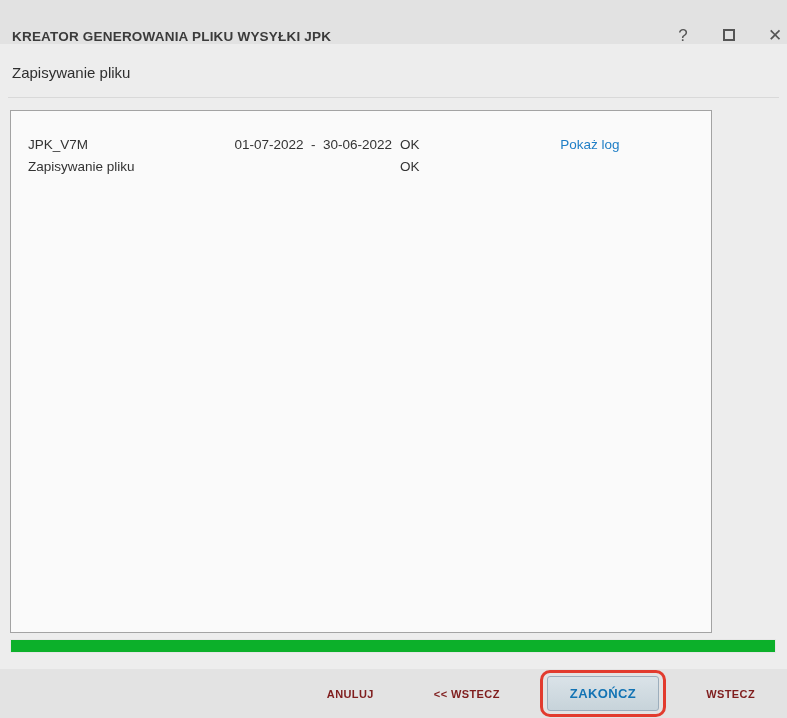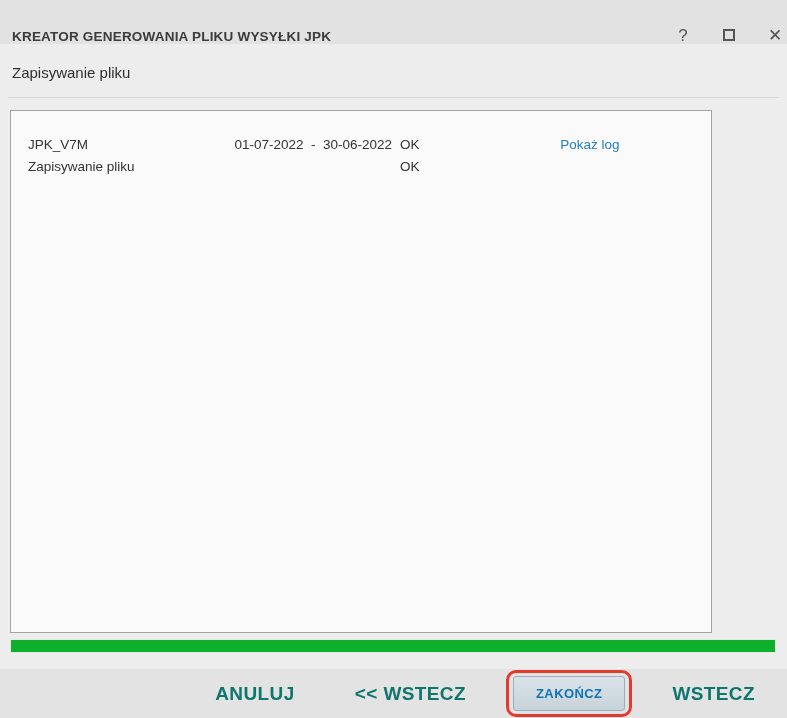--- a/index.html
+++ b/index.html
@@ -59,21 +59,21 @@
   .fill{height:100%;background:var(--green,#0cb02a);}
 
   
   .footer{
     position:absolute;left:0;right:0;bottom:0;height:49px;
     background:#e3e3e3;
     display:flex;align-items:center;justify-content:flex-end;
     gap:48px;padding-right:26px;box-sizing:border-box;
   }
   .txtbtn{
-    font-size:19px;font-weight:bold;color:#0f766e;letter-spacing:.4px;
+    font-size:11px;font-weight:bold;color:#7f1d1d;letter-spacing:.4px;
     cursor:pointer;user-select:none;background:none;border:none;
     font-family:inherit;
   }
   .ring{
     border:3px solid var(--red,#e23b2e);border-radius:10px;
     padding:3px 4px;margin:0 -14px;
   }
   .primary{
     font-family:inherit;font-size:13px;font-weight:bold;letter-spacing:.4px;
     color:var(--btnblue,#1273b4);

